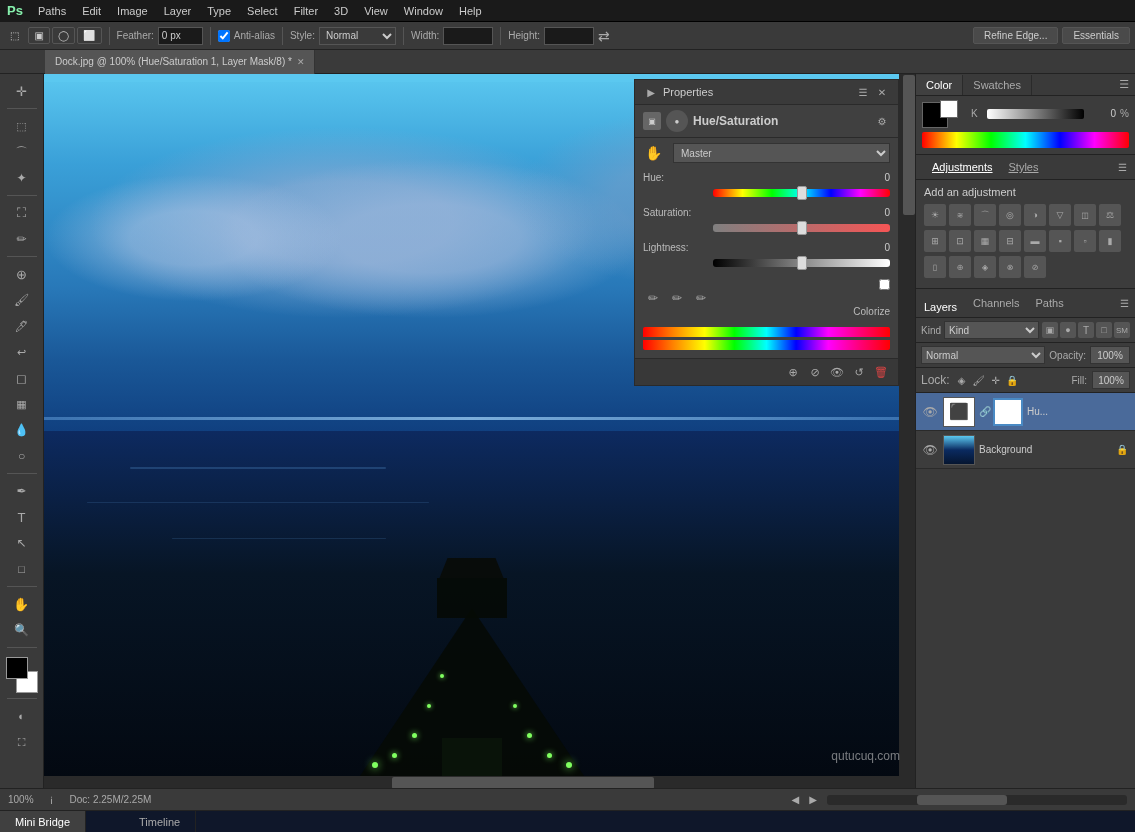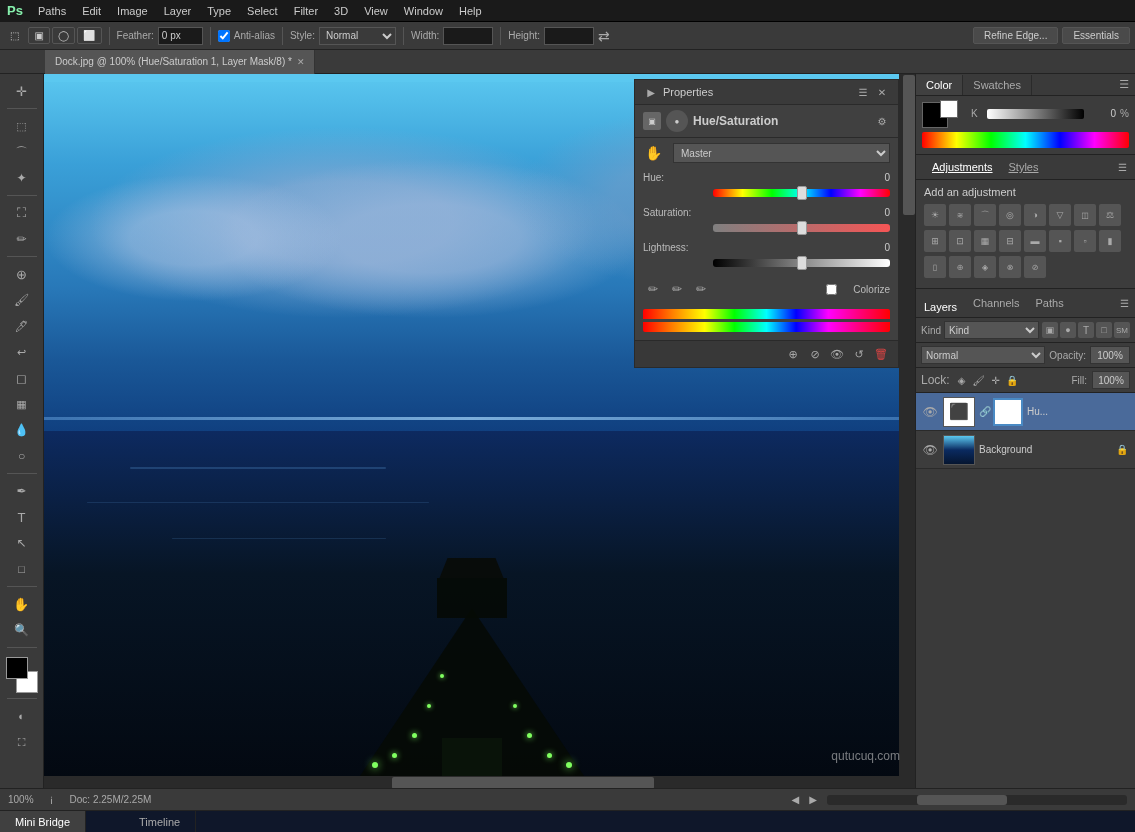--- a/index.html
+++ b/index.html
@@ -56,21 +56,21 @@
     .prop-select { flex: 1; height: 20px; background: #555; border: 1px solid #333; color: #ccc; font-size: 10px; padding: 0 3px; }
     .prop-value { width: 30px; font-size: 10px; color: #ccc; text-align: right; }
 
     .slider-row { padding: 2px 8px 6px 78px; }
     .slider-track { width: 100%; height: 8px; border-radius: 3px; position: relative; cursor: pointer; }
     .slider-hue { background: linear-gradient(to right, #f00, #ff0, #0f0, #0ff, #00f, #f0f, #f00); }
     .slider-thumb { position: absolute; width: 10px; height: 14px; background: #ddd; border: 1px solid #999; border-radius: 2px; top: -3px; transform: translateX(-50%); }
 
     .prop-tools-row { display: flex; align-items: center; padding: 6px 8px; gap: 4px; }
     .prop-tool-icon { width: 20px; height: 20px; display: flex; align-items: center; justify-content: center; color: #aaa; font-size: 11px; cursor: pointer; }
-    .colorize-check { display: flex; align-items: flex-end; gap: 16px; margin-left: auto; }
+    .colorize-check { display: flex; align-items: flex-end; gap: 16px; margin-left: auto; flex-direction: column; }
     .colorize-check input { width: 11px; height: 11px; }
     .colorize-check span { font-size: 10px; color: #bbb; }
 
     .color-preview-row { padding: 4px 8px 8px 8px; }
     .color-bars { display: flex; flex-direction: column; gap: 3px; }
     .color-bar { width: 100%; height: 8px; border-radius: 2px; }
 
     .panel-footer { display: flex; align-items: center; justify-content: flex-end; padding: 4px 8px; gap: 4px; border-top: 1px solid #2a2a2a; background: #383838; }
     .footer-icon-btn { width: 18px; height: 18px; display: flex; align-items: center; justify-content: center; color: #aaa; font-size: 11px; cursor: pointer; }
 

